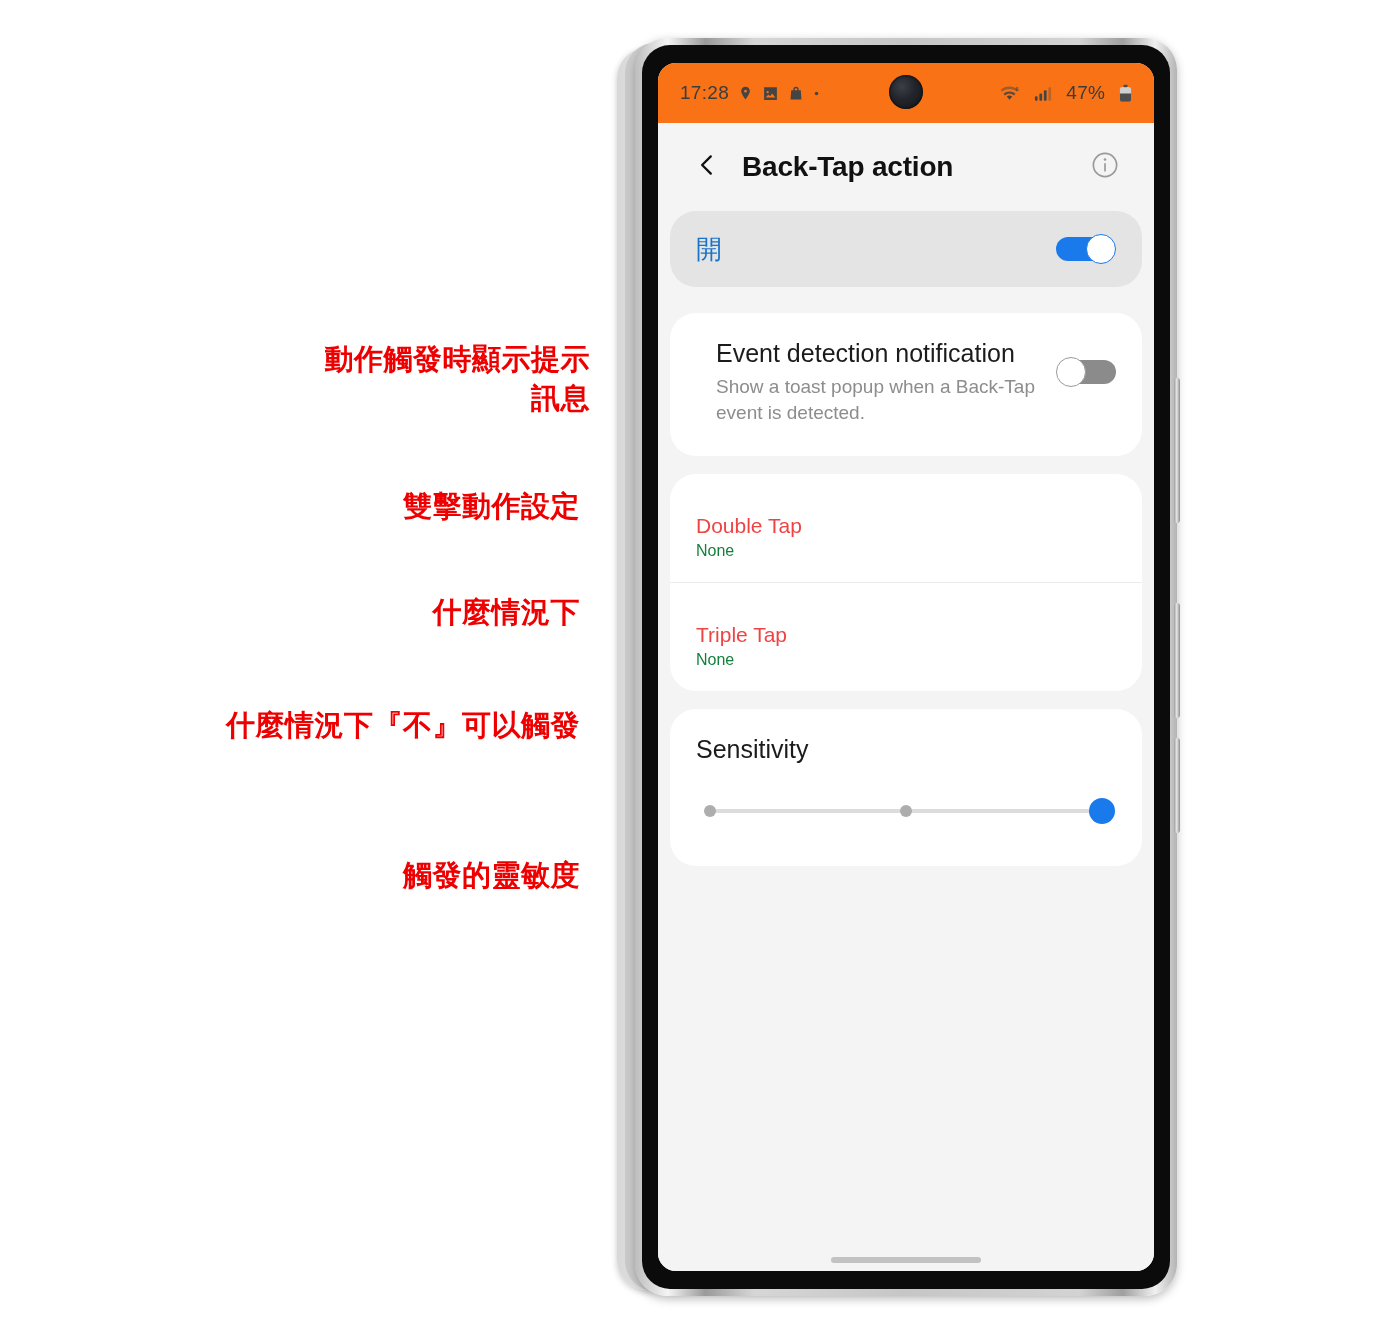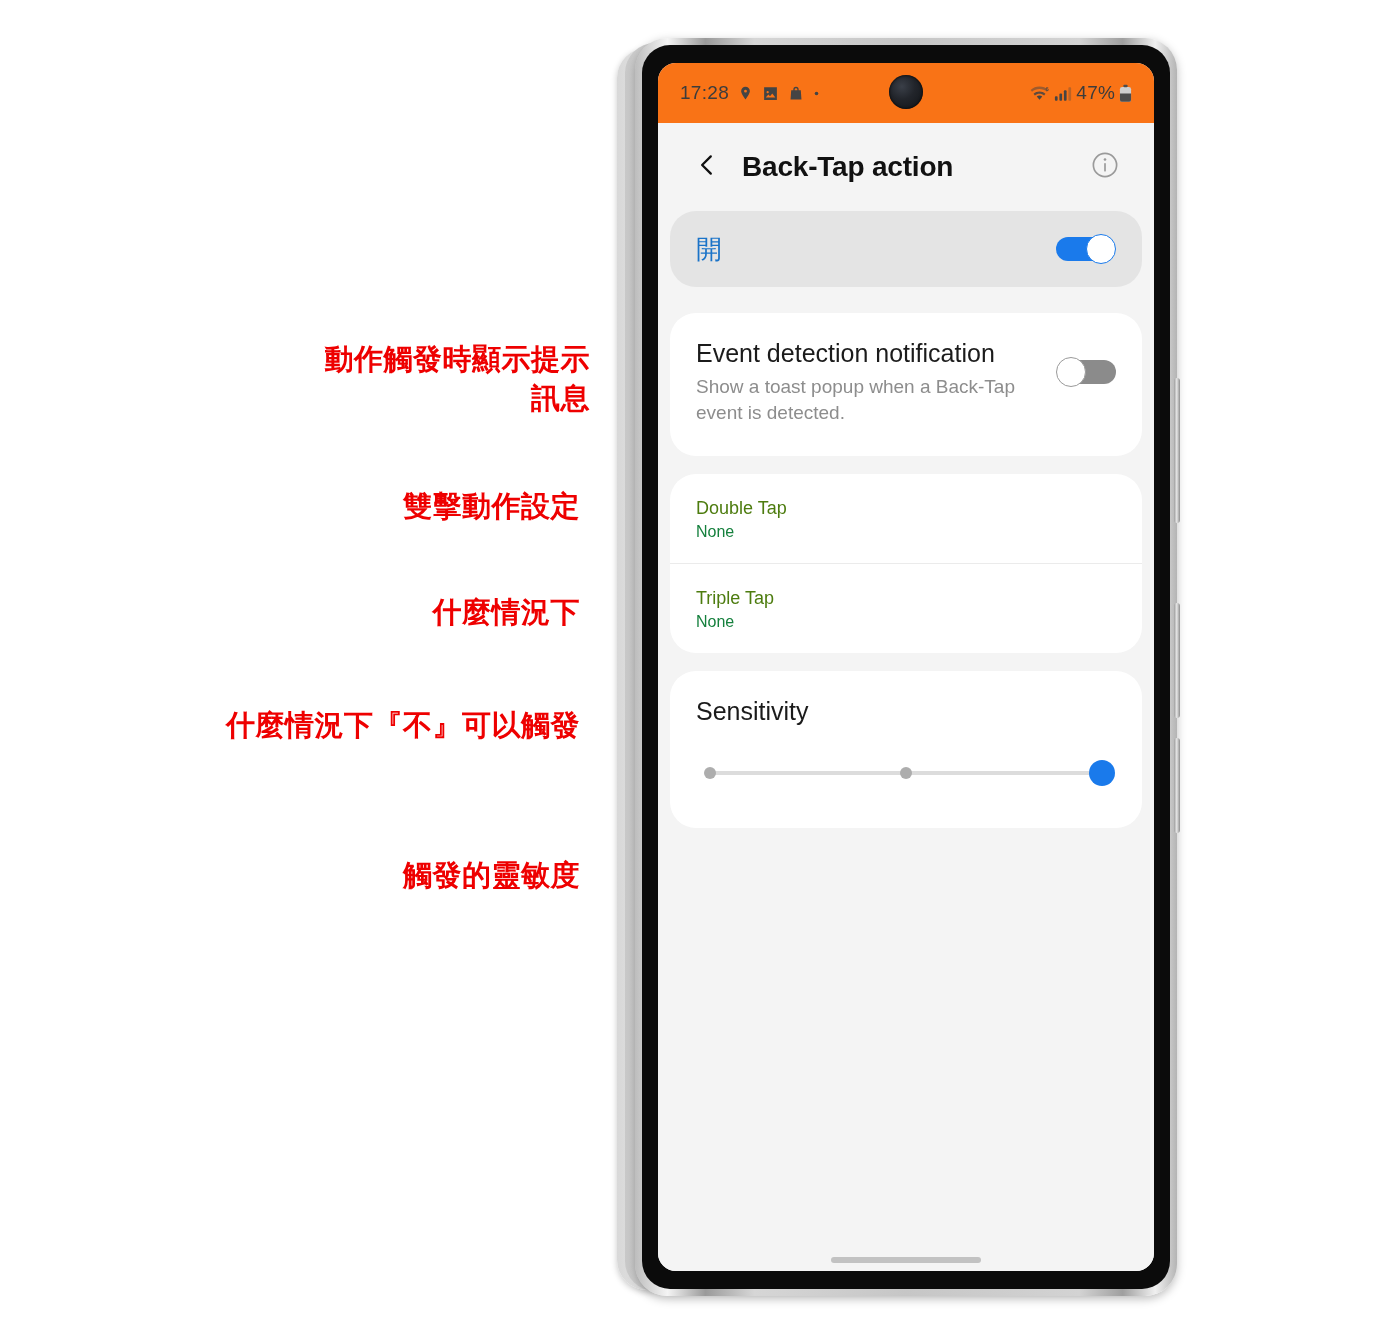--- a/index.html
+++ b/index.html
@@ -132,21 +132,21 @@
     font-size: 19px;
     color: #3c3c3c;
     font-weight: 400;
     letter-spacing: .3px;
   }
   .sb-ico { display: flex; align-items: center; color: #444; }
   #status-right {
     margin-left: auto;
     display: flex;
     align-items: center;
-    gap: 4px;
+    gap: 14px;
   }
   #battery-percent {
     font-size: 19px;
     color: #3c3c3c;
     letter-spacing: .2px;
   }
   
   #camera-punchhole {
     position: absolute;
     left: 50%;
@@ -244,44 +244,45 @@
   .switch.off .track { background: #8b8b8b; left: 6px; }
   .switch.off .thumb { left: 0px;  border: 1.5px solid #9a9a9a; }
 
   
   #notification-row {
     display: flex;
     align-items: flex-start;
     padding: 26px 26px 30px 26px;
     cursor: pointer;
   }
-  #notification-texts { flex: 1; padding-right: 14px; }
+  #notification-texts { flex: 1; padding-right: 14px; margin-left: 20px; }
   #notification-title {
     font-size: 25px;
     color: #1b1b1b;
     margin-bottom: 6px;
   }
   #notification-desc {
     font-size: 19px;
     color: #8d8d8d;
     line-height: 1.38;
     max-width: 352px;
   }
   #notification-row .switch { margin-top: 18px; }
 
   
   .list-row {
     padding: 24px 26px 22px 26px;
     cursor: pointer;
   }
   .list-row + .list-row { border-top: 1px solid #ebebeb; }
   .row-title {
-    font-size: 18px;
-    color: #4d7c0f;
+    font-size: 21px;
+    color: #ef4444;
     margin-bottom: 4px;
+    margin-top: 16px;
   }
   .row-value {
     font-size: 16px;
     color: #15803d;
   }
 
   
   #sensitivity-card { padding: 26px 26px 42px 26px; }
   #sensitivity-title {
     font-size: 25px;

